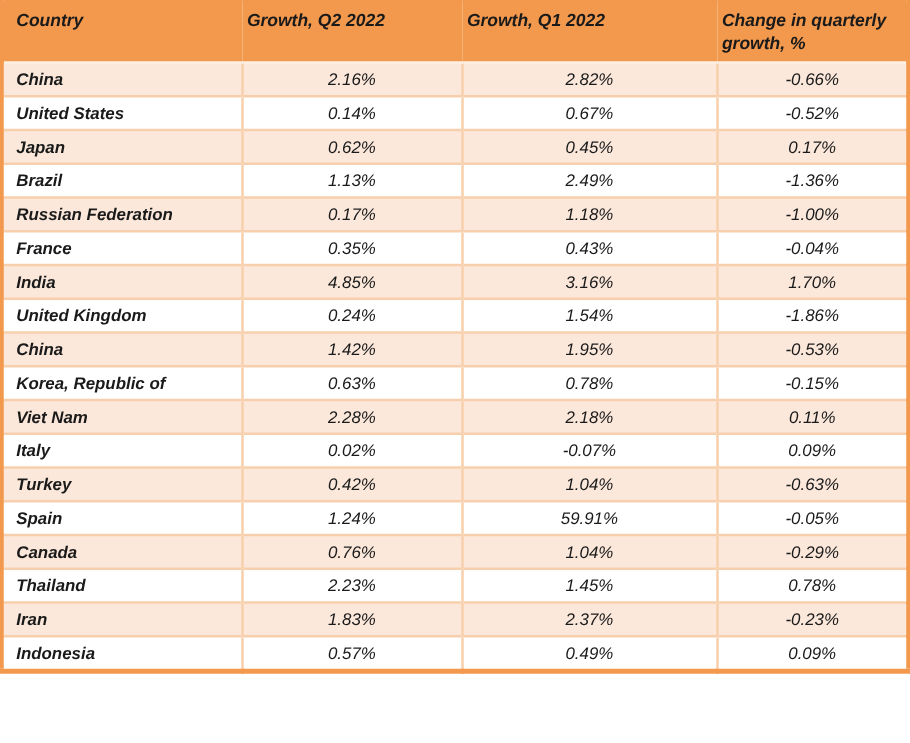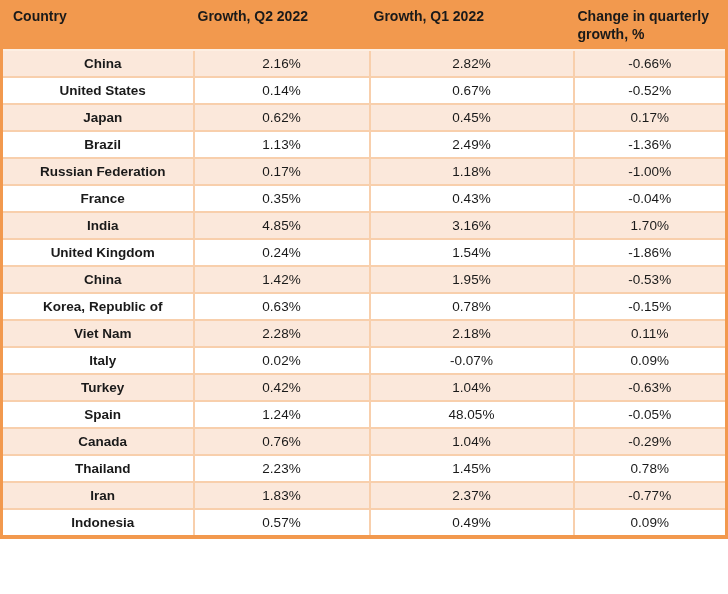--- a/index.html
+++ b/index.html
@@ -17,20 +17,21 @@
   table.growth-table {
     width: 728px;
     height: 520px;
     border-collapse: collapse;
     table-layout: fixed;
     box-sizing: border-box;
     border-left: 3px solid #F2994E;
     border-right: 3px solid #F2994E;
     border-top: 2px solid #F2994E;
     border-bottom: 4px solid #F2994E;
+    font-style: italic;
   }
   col.c-country { width: 192px; }
   col.c-q2      { width: 176px; }
   col.c-q1      { width: 204px; }
   col.c-change  { width: 153px; }
 
   thead th {
     background: #F2994E;
     color: #1a1a1a;
     font-weight: bold;
@@ -53,21 +54,21 @@
     padding: 0;
     height: 25px;
     vertical-align: middle;
   }
   tbody tr:first-child td { border-top: none; }
   tbody td:first-child { border-left: none; }
   tbody td:last-child { border-right: none; }
 
   tbody td.country {
     font-weight: bold;
-    text-align: center;
+    text-align: left;
     padding-left: 10px;
   }
   tbody td.num { text-align: center; }
 
   tbody tr:nth-child(odd) td  { background: #FBE8DB; }
   tbody tr:nth-child(even) td { background: #ffffff; }
 </style>
 </head>
 <body>
 
@@ -176,21 +177,21 @@
   <tr>
     <td class="country">Turkey</td>
     <td class="num">0.42%</td>
     <td class="num">1.04%</td>
     <td class="num">-0.63%</td>
   </tr>
 
   <tr>
     <td class="country">Spain</td>
     <td class="num">1.24%</td>
-    <td class="num">48.05%</td>
+    <td class="num">59.91%</td>
     <td class="num">-0.05%</td>
   </tr>
 
   <tr>
     <td class="country">Canada</td>
     <td class="num">0.76%</td>
     <td class="num">1.04%</td>
     <td class="num">-0.29%</td>
   </tr>
 
@@ -198,21 +199,21 @@
     <td class="country">Thailand</td>
     <td class="num">2.23%</td>
     <td class="num">1.45%</td>
     <td class="num">0.78%</td>
   </tr>
 
   <tr>
     <td class="country">Iran</td>
     <td class="num">1.83%</td>
     <td class="num">2.37%</td>
-    <td class="num">-0.77%</td>
+    <td class="num">-0.23%</td>
   </tr>
 
   <tr>
     <td class="country">Indonesia</td>
     <td class="num">0.57%</td>
     <td class="num">0.49%</td>
     <td class="num">0.09%</td>
   </tr>
 
 </tbody>

